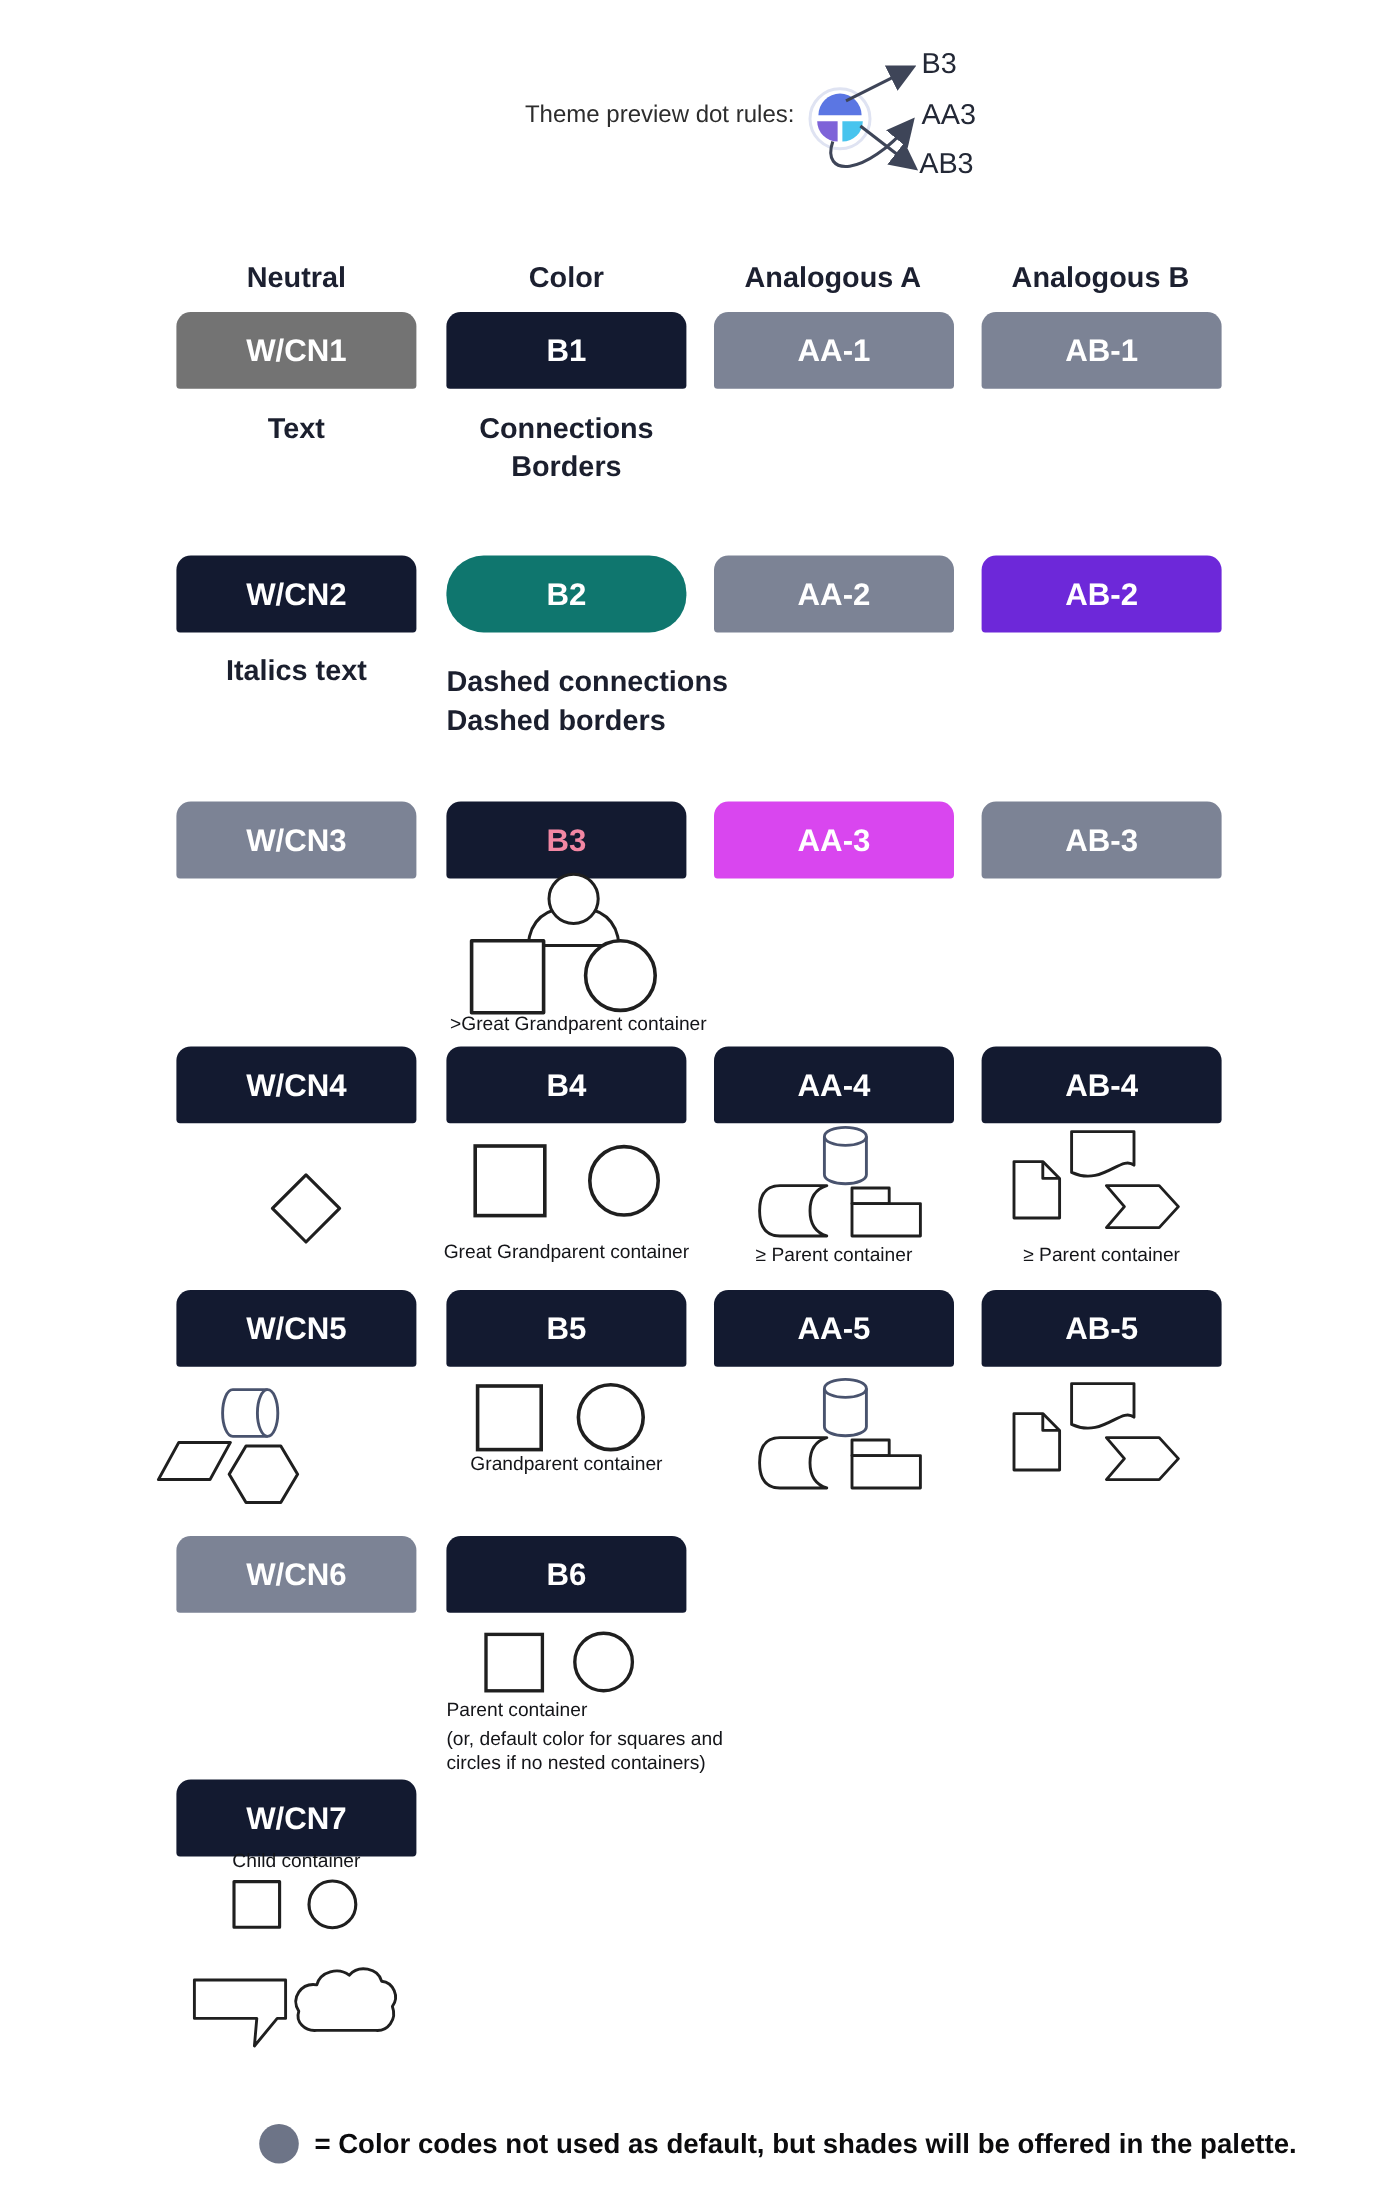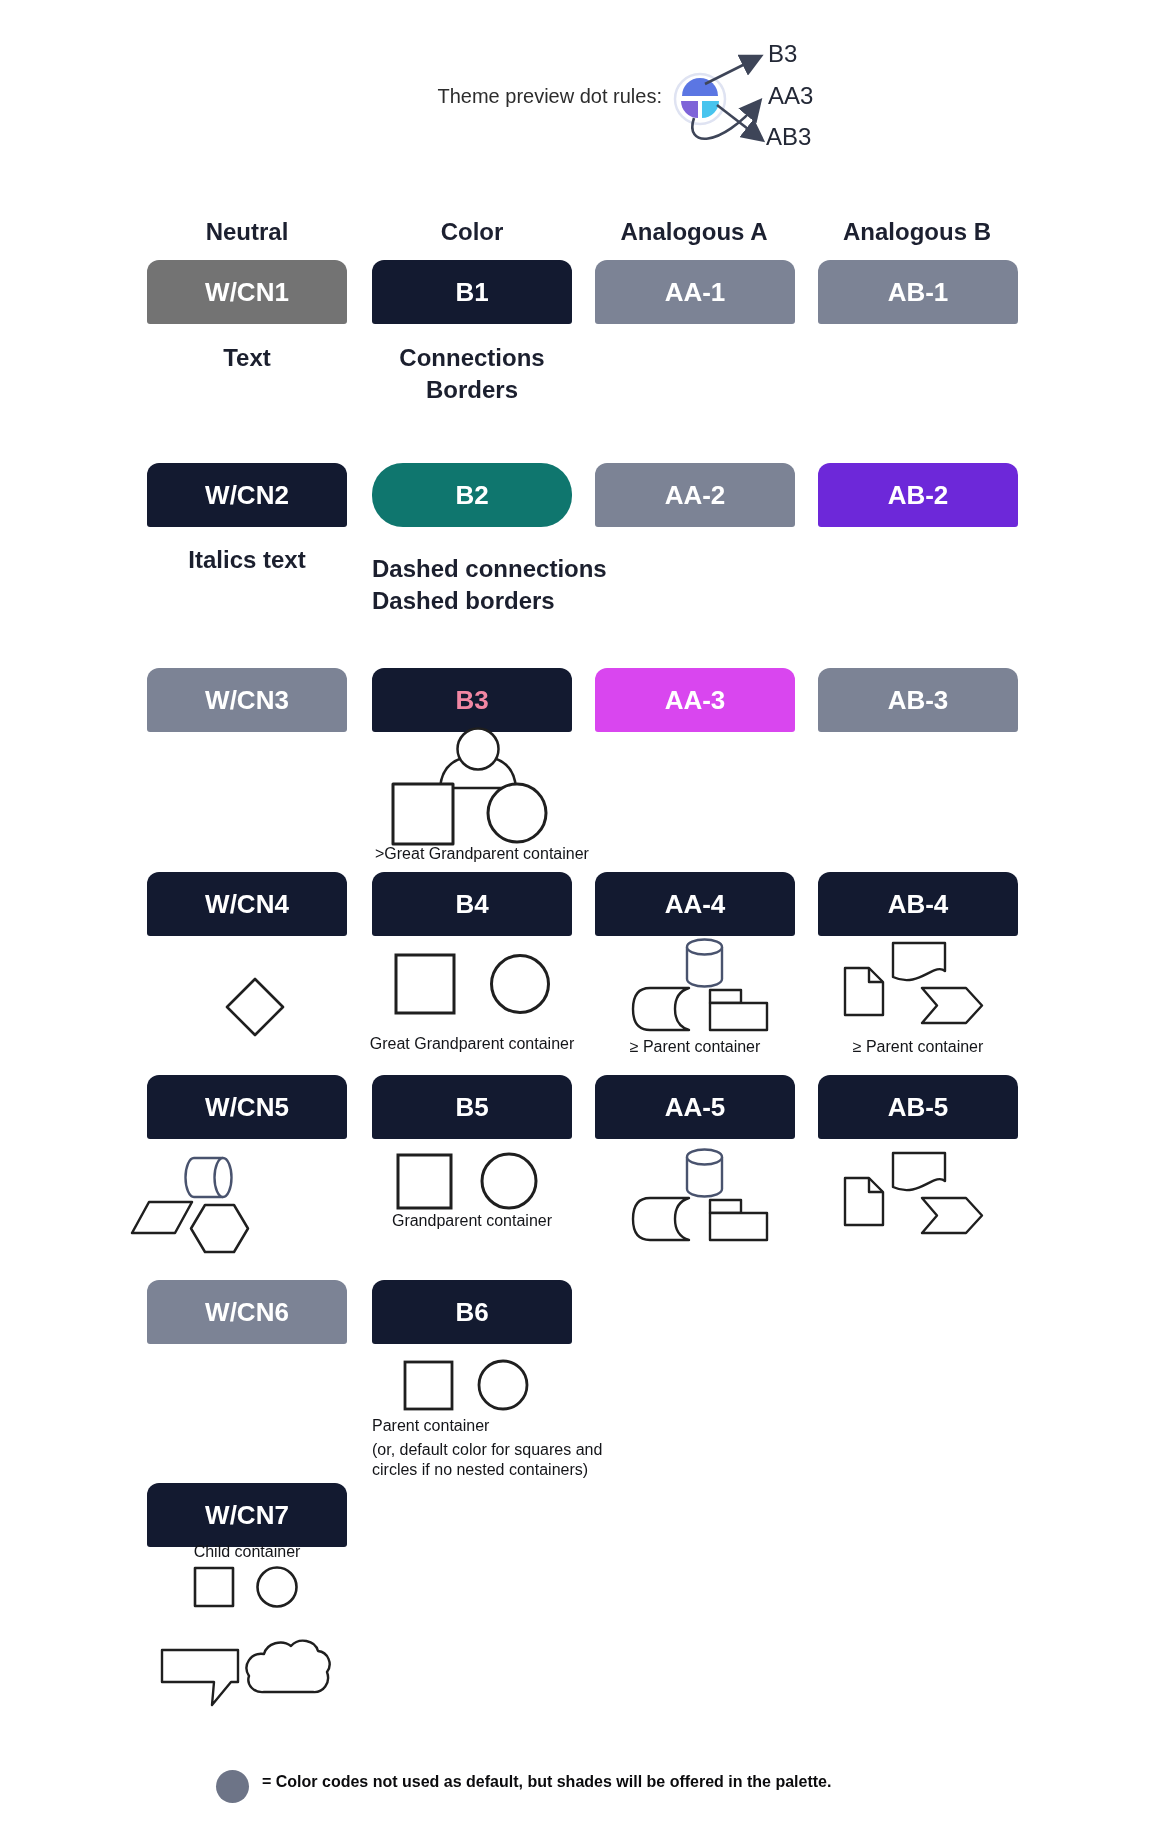--- a/index.html
+++ b/index.html
@@ -8,21 +8,21 @@
   .title{position:absolute;font-size:20px;color:#2d2d2d;white-space:nowrap;text-align:right;}
   .dlab{position:absolute;font-size:24px;color:#232836;white-space:nowrap;}
   .hdr{position:absolute;width:200px;text-align:center;font-weight:700;font-size:24px;color:#1c2030;white-space:nowrap;}
   .sw{position:absolute;width:200px;height:64px;border-radius:12px 12px 3px 3px;
       display:flex;align-items:center;justify-content:center;
       color:#fff;font-weight:700;font-size:26px;white-space:nowrap;}
   .note{position:absolute;font-weight:700;font-size:24px;color:#1b1f2e;white-space:nowrap;}
   .cap{position:absolute;font-weight:400;font-size:16px;color:#141519;white-space:nowrap;}
   .ctr{width:200px;text-align:center;}
   .ctr2{width:220px;text-align:center;}
-  .legend-text{position:absolute;font-weight:700;font-size:16px;color:#0b0b0d;white-space:nowrap;}
+  .legend-text{position:absolute;font-weight:700;font-size:23px;color:#0b0b0d;white-space:nowrap;}
   .legend-dot{position:absolute;width:33px;height:33px;border-radius:50%;}
   svg{position:absolute;left:0;top:0;pointer-events:none;}
 </style>
 </head>
 <body>
 
 <div id="page">
 
   <div class="title" style="left:290px;top:85px;width:372px;">Theme preview dot rules:</div>
 

